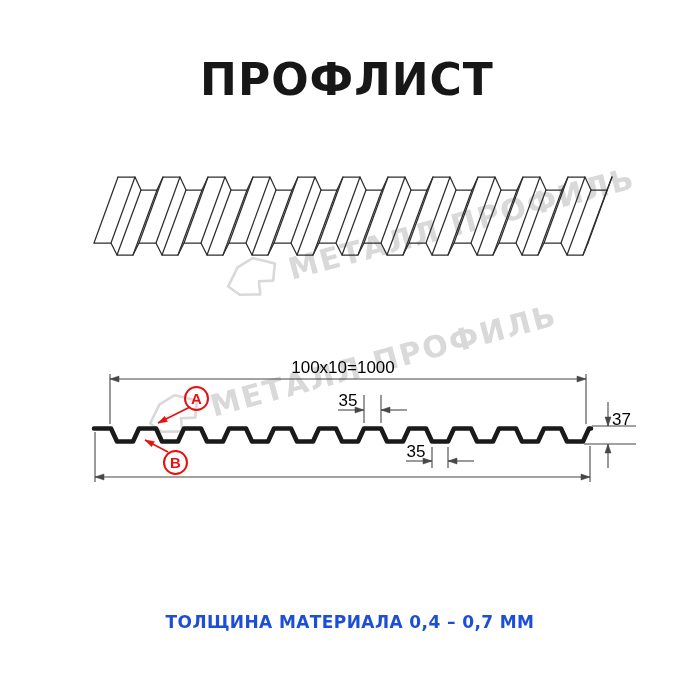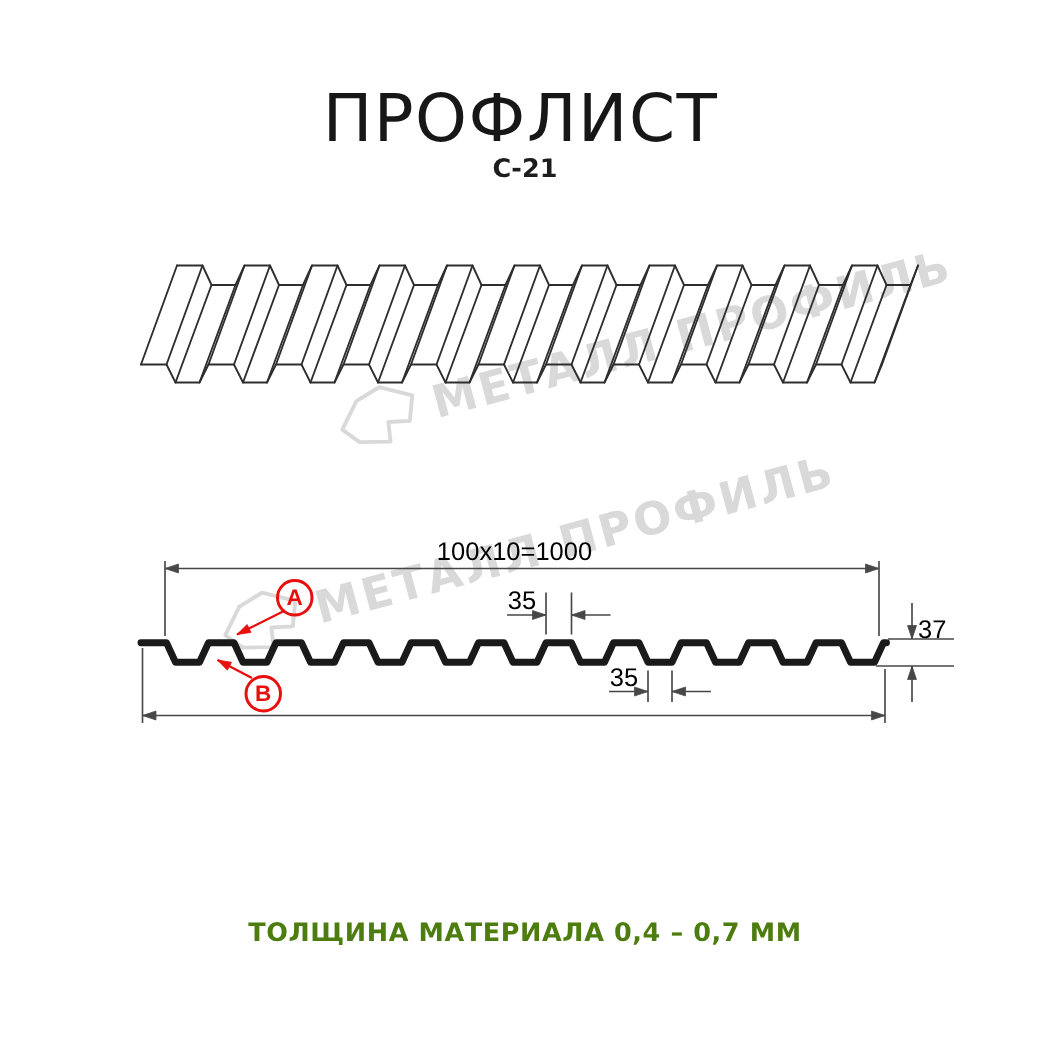--- a/index.html
+++ b/index.html
@@ -1,47 +1,46 @@
 <!DOCTYPE html>
 <html><head>
 <meta charset="utf-8">
 <style>
   html,body{margin:0;padding:0;background:#ffffff;}
   .canvas{position:relative;width:700px;height:700px;background:#ffffff;overflow:hidden;
           font-family:"Liberation Sans",sans-serif;}
   
   .title{position:absolute;left:0;top:54px;width:694px;text-align:center;
-         font-family:"DejaVu Sans",sans-serif;font-weight:400;font-size:44px;
+         font-family:"DejaVu Sans",sans-serif;font-weight:700;font-size:44px;
          letter-spacing:1px;color:#171717;}
   .subtitle{position:absolute;left:0;top:103px;width:700px;text-align:center;
             font-family:"DejaVu Sans",sans-serif;font-weight:700;font-size:17px;color:#1d1d1d;}
   
   .wm{position:absolute;display:flex;align-items:center;gap:9px;
       transform:rotate(-15deg);transform-origin:0 50%;z-index:1;}
   .wm span{font-family:"DejaVu Sans",sans-serif;font-weight:700;font-size:30px;
            letter-spacing:2px;color:#d9d9d9;white-space:nowrap;}
   
   svg.art{position:absolute;left:0;top:0;z-index:2;}
   
   .dim{position:absolute;z-index:3;font-size:17px;color:#000000;text-align:center;}
   
   .badge{position:absolute;z-index:3;width:21px;height:21px;border:2.4px solid #e8100f;
          border-radius:50%;color:#e8100f;font-weight:700;font-size:15px;line-height:21px;
          text-align:center;background:transparent;}
   .footer-note{position:absolute;left:0;top:612px;width:700px;text-align:center;
                font-family:"DejaVu Sans",sans-serif;font-weight:600;font-size:17px;
-               letter-spacing:0.4px;color:#4d7c0f;z-index:3;}
+               letter-spacing:0.4px;color:#1d4ed8;z-index:3;}
 </style>
 </head>
 <body>
 
 <div class="canvas">
 
   <div class="title">ПРОФЛИСТ</div>
-  <div class="subtitle">С-21</div>
 
   <div class="wm" style="left:226px;top:264px;">
     <svg width="56" height="44" viewBox="0 0 56 44">
       <path d="M2,23 L16,7 L33,2 L53,13 L47,29 L33,26 L31,39 L11,34 Z" fill="none" stroke="#d9d9d9" stroke-width="2.6" stroke-linejoin="round"></path>
     </svg>
     <span>МЕТАЛЛ ПРОФИЛЬ</span>
   </div>
 
   <div class="wm" style="left:148px;top:401px;">
     <svg width="56" height="44" viewBox="0 0 56 44">

